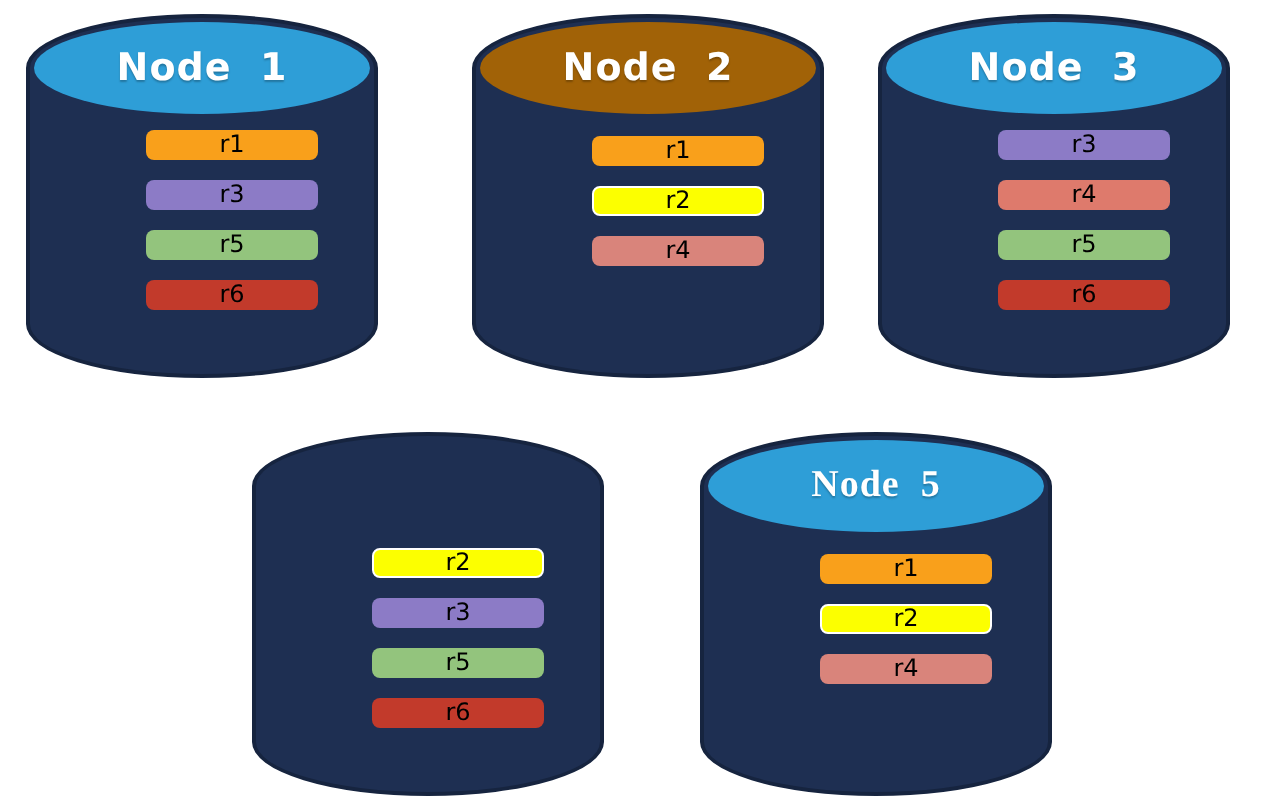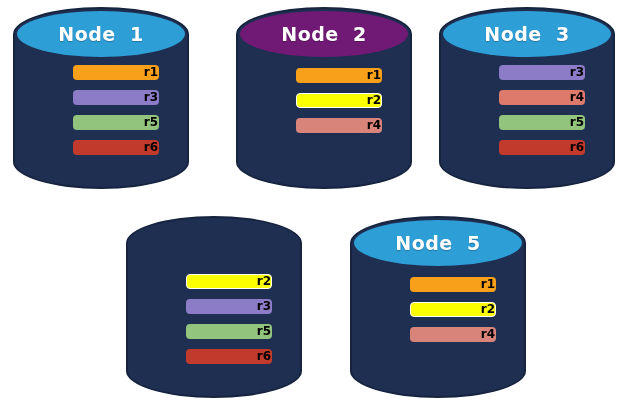--- a/index.html
+++ b/index.html
@@ -57,22 +57,22 @@
   }
   .bars-3 {
     top: 61px;
   }
   .replica {
     height: 13px;
     line-height: 13px;
     margin-bottom: 10px;
     border-radius: 4px;
     border: 1px solid transparent;
-    text-align: right;
-    font-weight: bold;
+    text-align: center;
+    font-weight: normal;
     font-size: 12px;
     color: #000000;
     margin-left: 30px;
   }
 </style>
 </head>
 <body>
 
 <div class="canvas">
 
@@ -84,21 +84,21 @@
     <div class="bars">
       <div class="replica" style="background-color: rgb(249, 160, 27);">r1</div>
       <div class="replica" style="background-color: rgb(140, 123, 198);">r3</div>
       <div class="replica" style="background-color: rgb(147, 196, 125);">r5</div>
       <div class="replica" style="background-color: rgb(194, 58, 43);">r6</div>
     </div>
   </div>
 
   <div class="cylinder" style="left:236px; top:7px;">
     <div class="cyl-silhouette" style="background-color: rgb(30, 47, 82);"></div>
-    <div class="cyl-top" style="background-color: #701a75;">
+    <div class="cyl-top" style="background-color: #a16207;">
       <span class="node-title">Node  2</span>
     </div>
     <div class="bars bars-3">
       <div class="replica" style="background-color: rgb(249, 160, 27);">r1</div>
       <div class="replica" style="background-color: rgb(252, 255, 0); border-color: rgb(255, 255, 255);">r2</div>
       <div class="replica" style="background-color: rgb(217, 132, 123);">r4</div>
     </div>
   </div>
 
   <div class="cylinder" style="left:439px; top:7px;">
@@ -119,21 +119,21 @@
     <div class="bars">
       <div class="replica" style="background-color: rgb(252, 255, 0); border-color: rgb(255, 255, 255);">r2</div>
       <div class="replica" style="background-color: rgb(140, 123, 198);">r3</div>
       <div class="replica" style="background-color: rgb(147, 196, 125);">r5</div>
       <div class="replica" style="background-color: rgb(194, 58, 43);">r6</div>
     </div>
   </div>
 
   <div class="cylinder" style="left:350px; top:216px;">
     <div class="cyl-silhouette" style="background-color: rgb(30, 47, 82);"></div>
-    <div class="cyl-top" style="background-color: rgb(46, 158, 215);">
+    <div class="cyl-top" style="background-color: rgb(46, 158, 215); font-family: Liberation Serif, serif;">
       <span class="node-title">Node  5</span>
     </div>
     <div class="bars bars-3">
       <div class="replica" style="background-color: rgb(249, 160, 27);">r1</div>
       <div class="replica" style="background-color: rgb(252, 255, 0); border-color: rgb(255, 255, 255);">r2</div>
       <div class="replica" style="background-color: rgb(217, 132, 123);">r4</div>
     </div>
   </div>
 
 </div>

